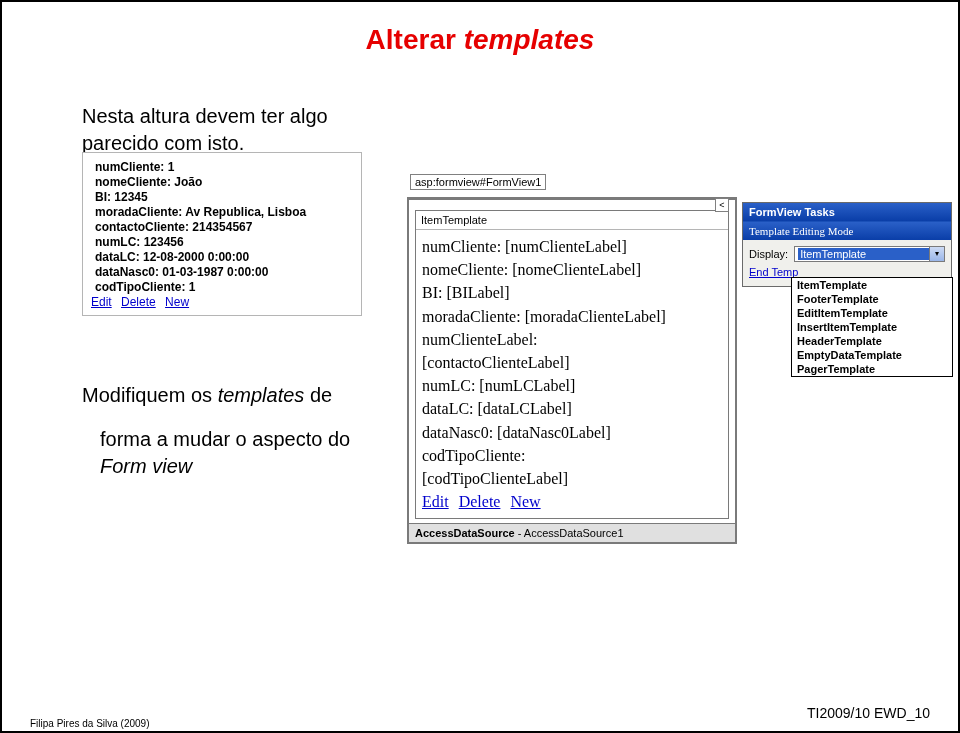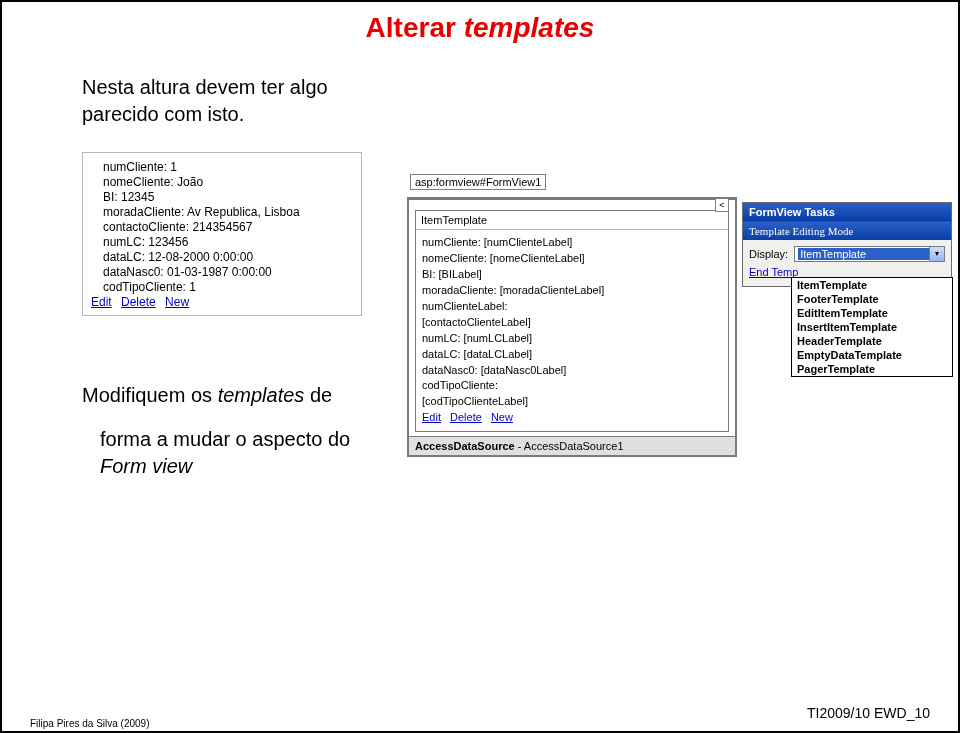--- a/index.html
+++ b/index.html
@@ -11,27 +11,27 @@
     width: 960px;
     height: 733px;
     position: relative;
     border: 2px solid #000;
   }
   .title {
     text-align: center;
     font-size: 28px;
     font-weight: bold;
     color: #e60000;
-    margin-top: 10px;
+    margin-top: 22px;
     font-family: Verdana, Geneva, sans-serif;
   }
   .title .italic { font-style: italic; }
   .para1 {
     position: absolute;
-    top: 72px;
+    top: 101px;
     left: 80px;
     font-size: 20px;
     line-height: 1.35;
     color: #000;
   }
   .para2 {
     position: absolute;
     top: 380px;
     left: 80px;
     font-size: 20px;
@@ -47,21 +47,21 @@
     top: 150px;
     left: 80px;
     width: 280px;
     border: 1px solid #b5b5b5;
     background: #fff;
     padding: 6px 8px 6px 8px;
     font-family: Verdana, Geneva, sans-serif;
     font-size: 12px;
     color: #000;
   }
-  .left-shot .row { margin: 1px 12px; }
+  .left-shot .row { margin: 1px 4px; font-weight: bold; }
   .left-shot .links a {
     color: #0000cc;
     text-decoration: underline;
     margin-right: 6px;
     cursor: pointer;
   }
 
   
   .right-shot {
     position: absolute;
@@ -111,22 +111,22 @@
   .form-header {
     background: #fff;
     border-bottom: 1px solid #b5b5b5;
     padding: 3px 5px;
     font-size: 11px;
     color: #000;
     transform: scaleX(1);
   }
   .form-body {
     padding: 5px 6px;
-    font-family: Liberation Sans, sans-serif;
-    font-size: 11px;
+    font-family: Liberation Serif, serif;
+    font-size: 16px;
     color: #000;
     line-height: 1.45;
   }
   .form-body .links a {
     color: #0000cc;
     text-decoration: underline;
     margin-right: 6px;
   }
   .ds-bar {
     border-top: 1px solid #7a7a7a;

